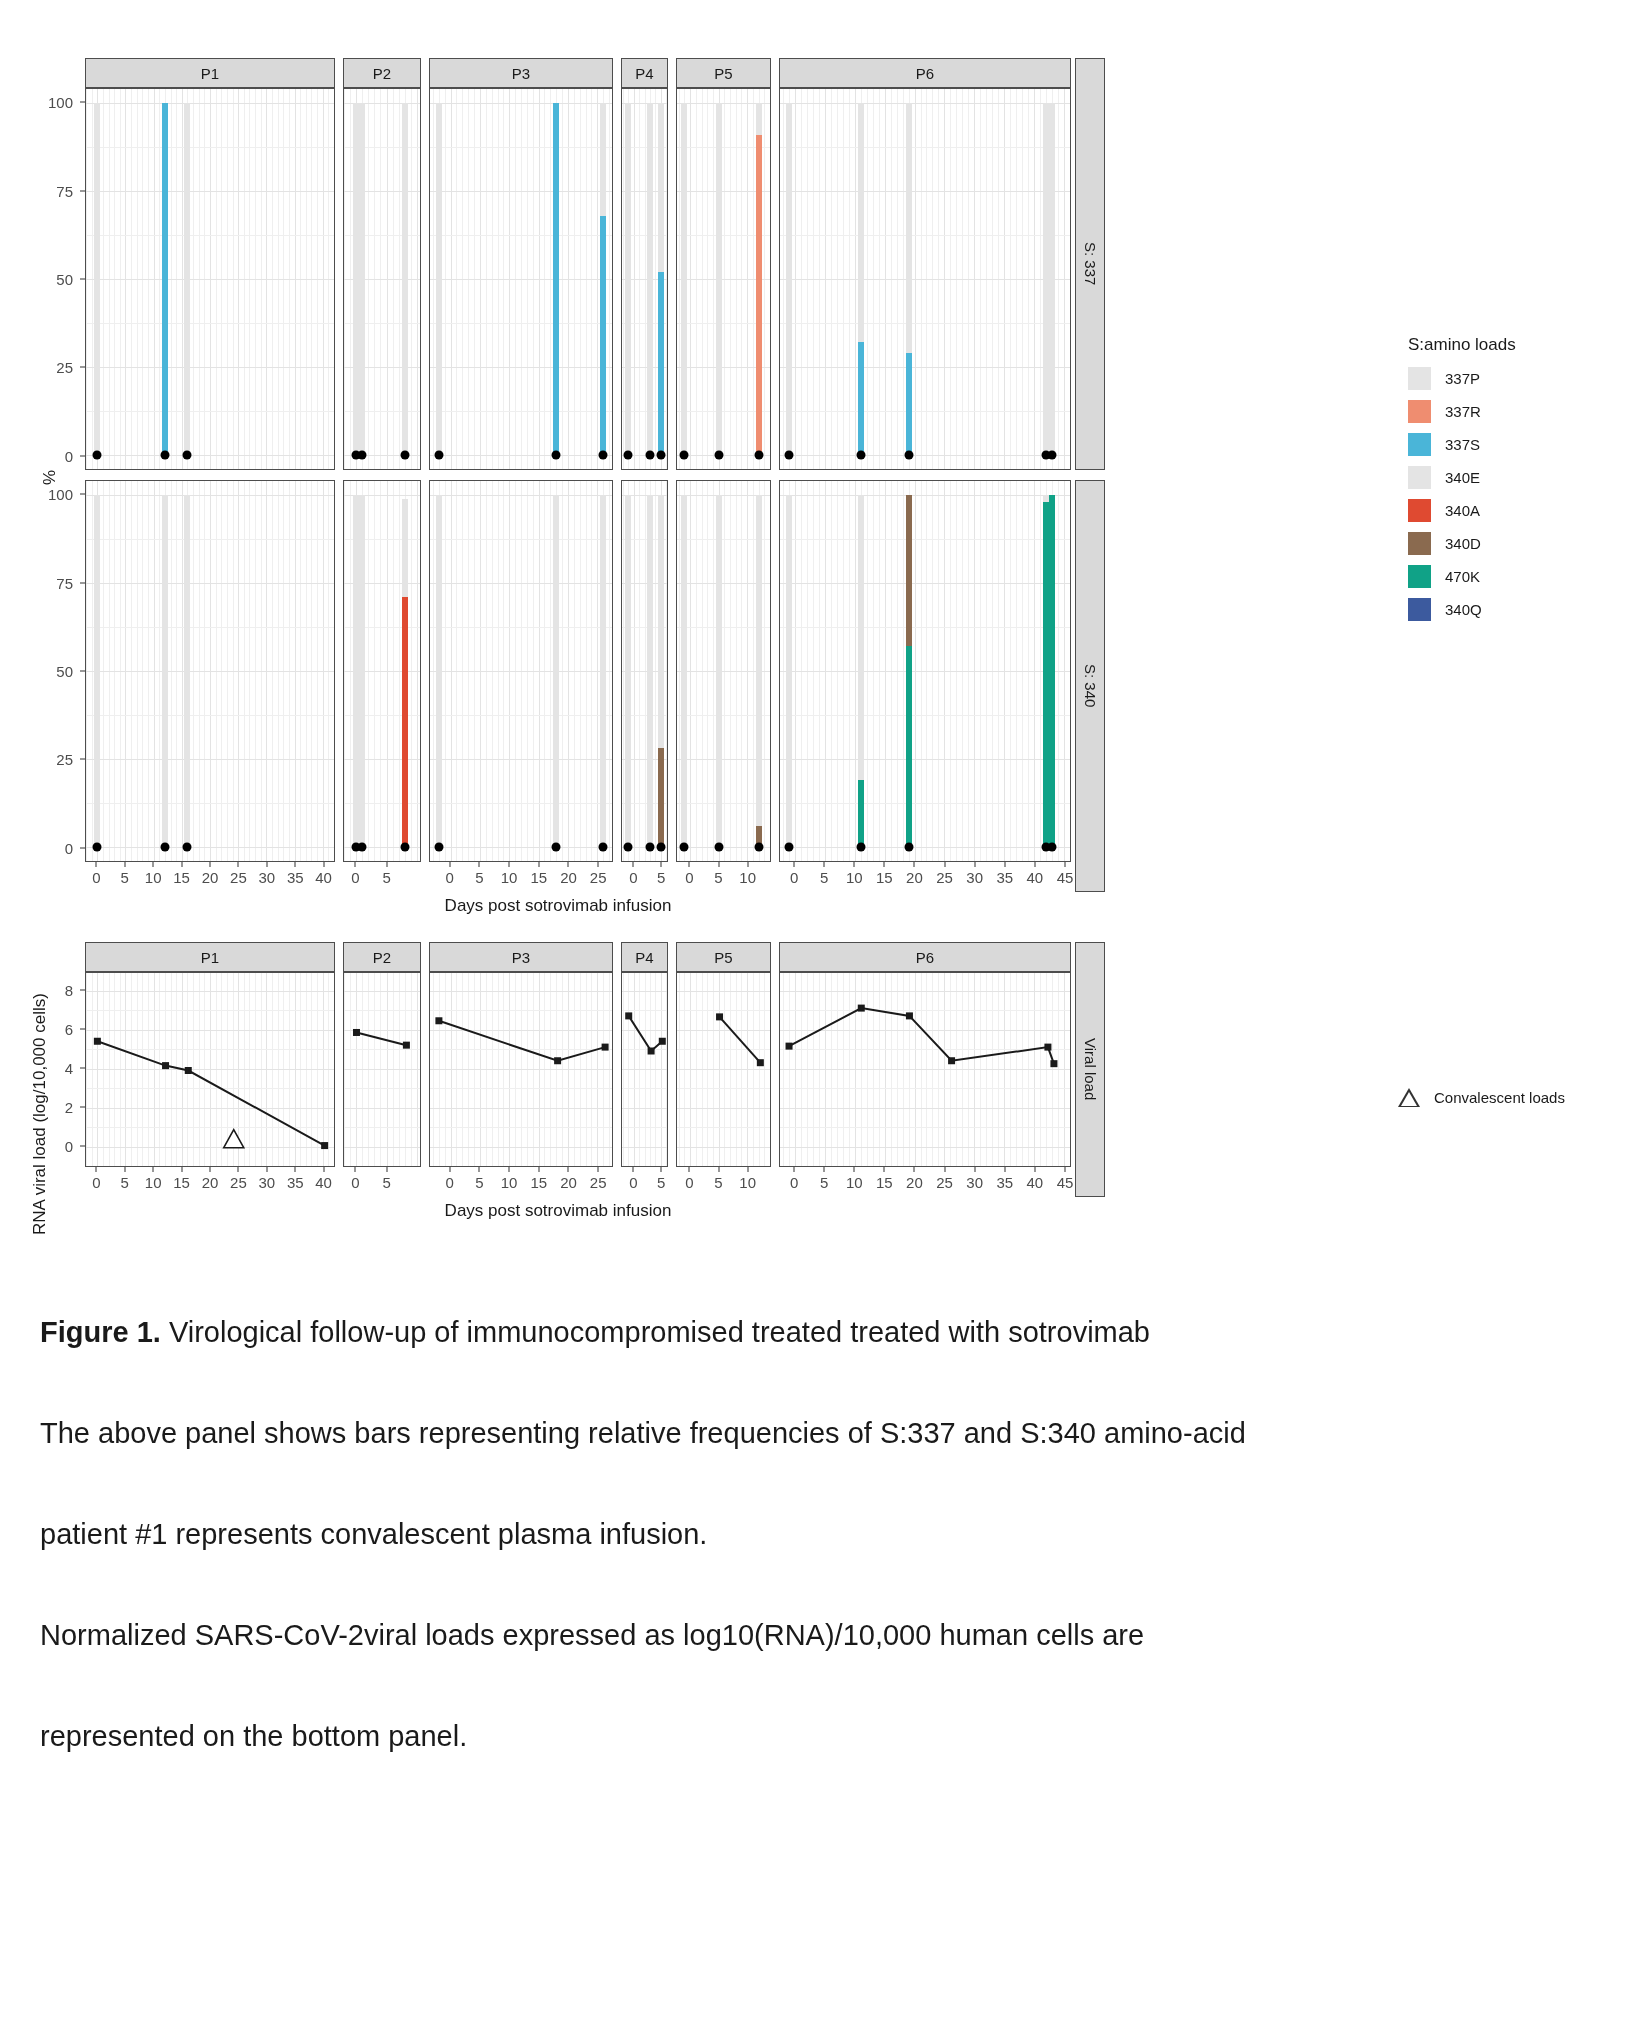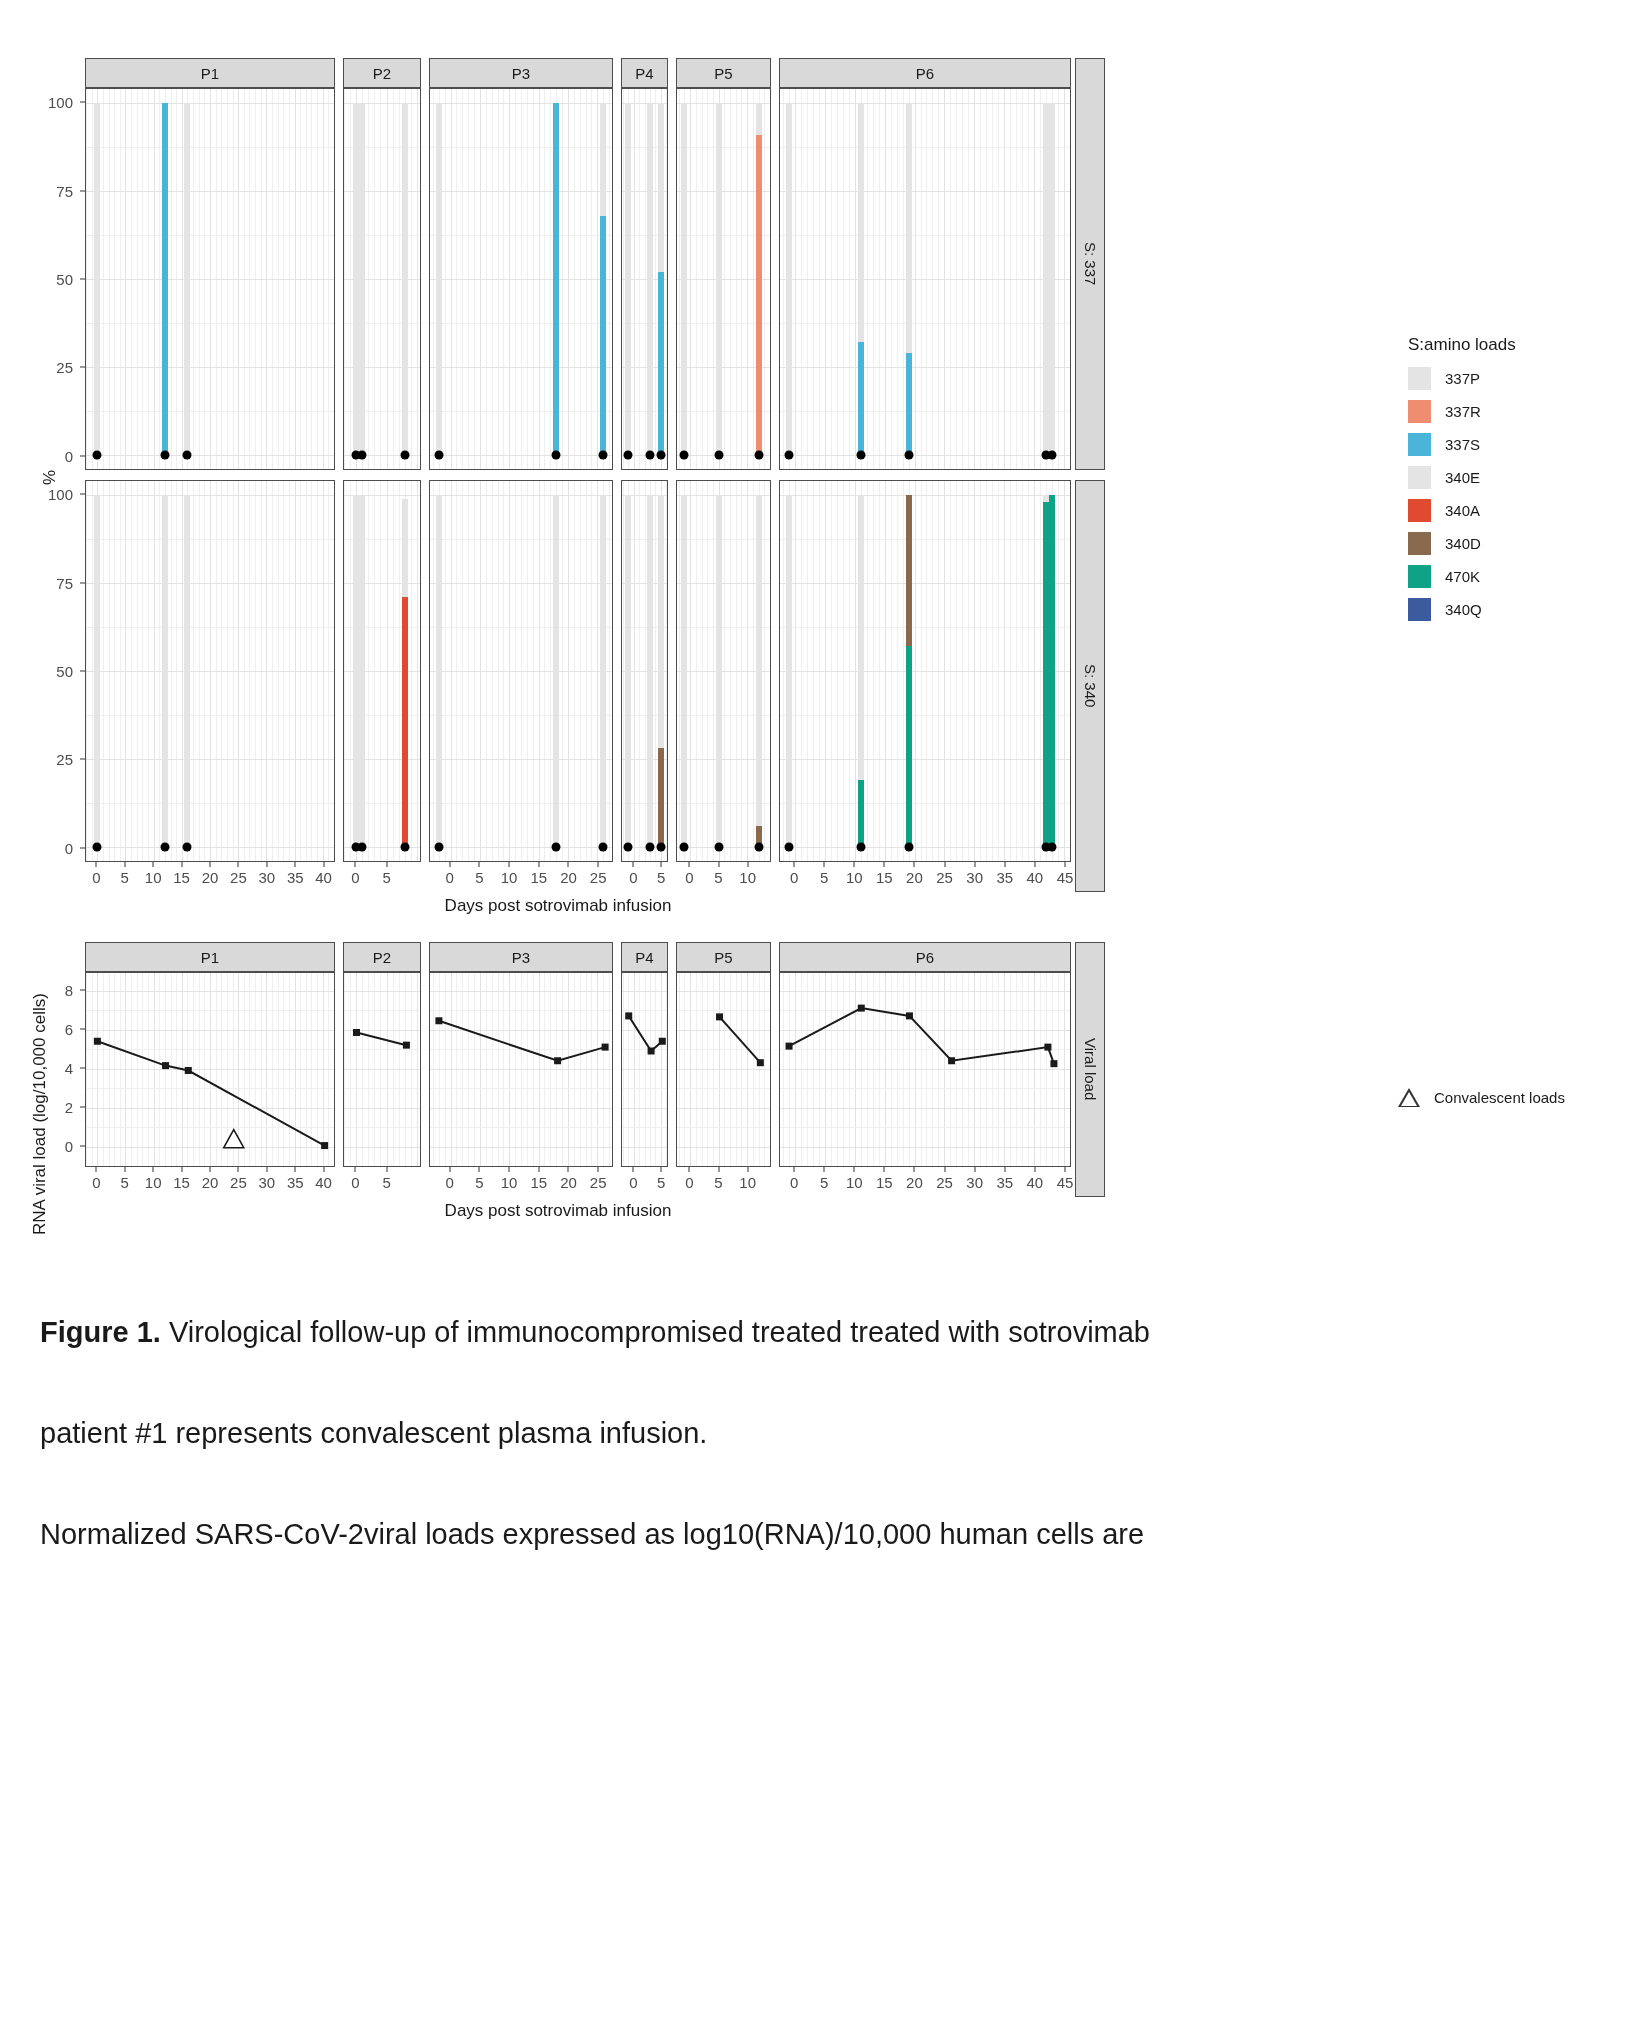--- a/index.html
+++ b/index.html
@@ -1273,16 +1273,18 @@
     <span class="plasma-tri"></span>
     <span class="plasma-label">Convalescent loads</span>
   </div>
 </div>
 
 <div class="caption">
   <p>
     <span class="flabel">Figure 1.</span><span> Virological follow-up of immunocompromised treated treated with sotrovimab</span>
   </p>
   <div id="caption-lines">
+      <p>The above panel shows bars representing relative frequencies of S:337 and S:340 amino-acid</p>
       <p>patient #1 represents convalescent plasma infusion.</p>
       <p>Normalized SARS-CoV-2viral loads expressed as log10(RNA)/10,000 human cells are</p>
+      <p>represented on the bottom panel.</p>
     </div>
 </div>
 
 </body></html>

